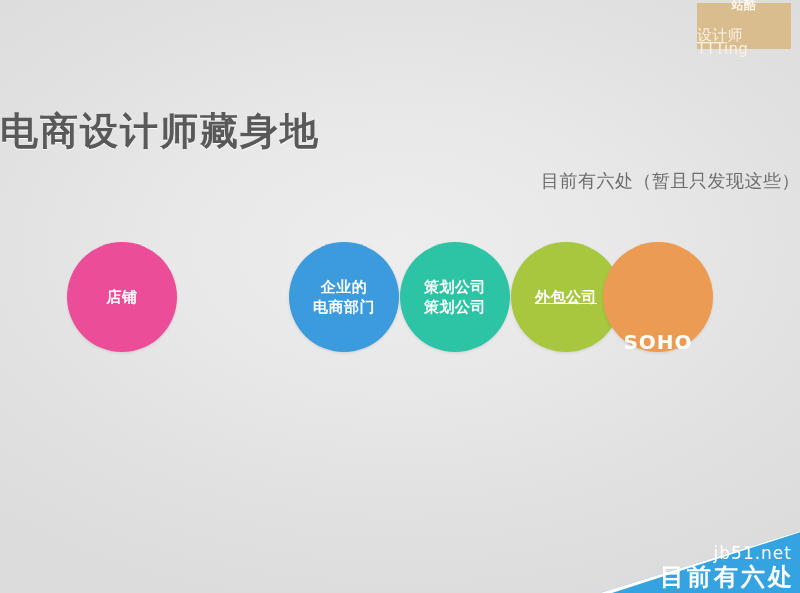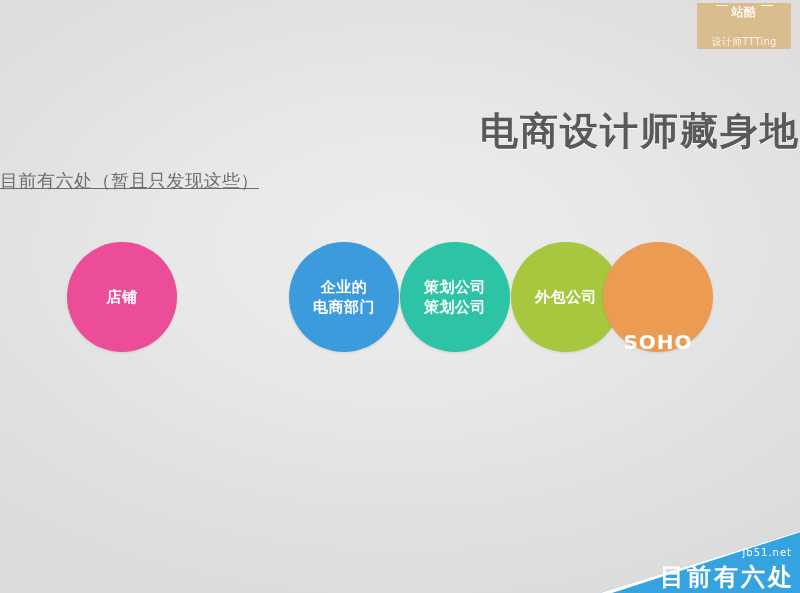--- a/index.html
+++ b/index.html
@@ -47,51 +47,50 @@
     line-height: 15px;
   }
   .badge-rule {
     display: inline-block;
     width: 12px;
     height: 1px;
     background: #fdf6ea;
   }
   .badge-sub {
     color: #fbf1e0;
-    font-size: 10px;
+    font-size: 15px;
     line-height: 14px;
     letter-spacing: 0.2px;
     margin-top: 15px;
   }
 
   
   .title {
     position: absolute;
     top: 108px;
     left: 0;
     width: 800px;
-    text-align: right;
+    text-align: left;
     font-size: 38px;
     font-weight: bold;
     color: #595959;
     letter-spacing: 2px;
     line-height: 46px;
     text-shadow: 0 1px 0 #fafafa;
   }
   .subtitle {
     position: absolute;
     top: 168px;
     left: 0;
     width: 800px;
-    text-align: left;
+    text-align: right;
     font-size: 18px;
     color: #6e6e6e;
     letter-spacing: 0.5px;
     line-height: 26px;
-    text-decoration: underline;
   }
 
   
   .circle-row {
     position: absolute;
     top: 242px;
     left: 67px;
     width: 666px;
     height: 112px;
   }
@@ -146,21 +145,21 @@
     width: 200px;
     height: 62px;
     background: #ffffff;
     clip-path: polygon(0 100%, 100% 0, 100% 2%, 6% 100%);
   }
   .wm-site {
     position: absolute;
     right: 8px;
     top: 14px;
     color: #ffffff;
-    font-size: 10px;
+    font-size: 17px;
     letter-spacing: 1px;
     line-height: 16px;
   }
   .wm-name {
     position: absolute;
     right: 5px;
     bottom: 1px;
     color: #ffffff;
     font-size: 24px;
     font-weight: bold;
@@ -201,21 +200,21 @@
       </span>
     </div>
 
     <div class="circle c3" style="background: rgb(44, 196, 164);">
       <span class="label">
         <span class="line">策划公司</span>
         <span class="line">策划公司</span>
       </span>
     </div>
 
-    <div class="circle c4" style="background: rgb(166, 199, 62);">
+    <div class="circle c4" style="background: rgb(166, 199, 62); text-decoration: underline;">
       <span class="label">
         <span class="line">外包公司</span>
       </span>
     </div>
 
     <div class="circle c5 latin" style="background: rgb(236, 155, 82);">
       <span class="label">
         <span class="line">SOHO</span>
       </span>
     </div>

